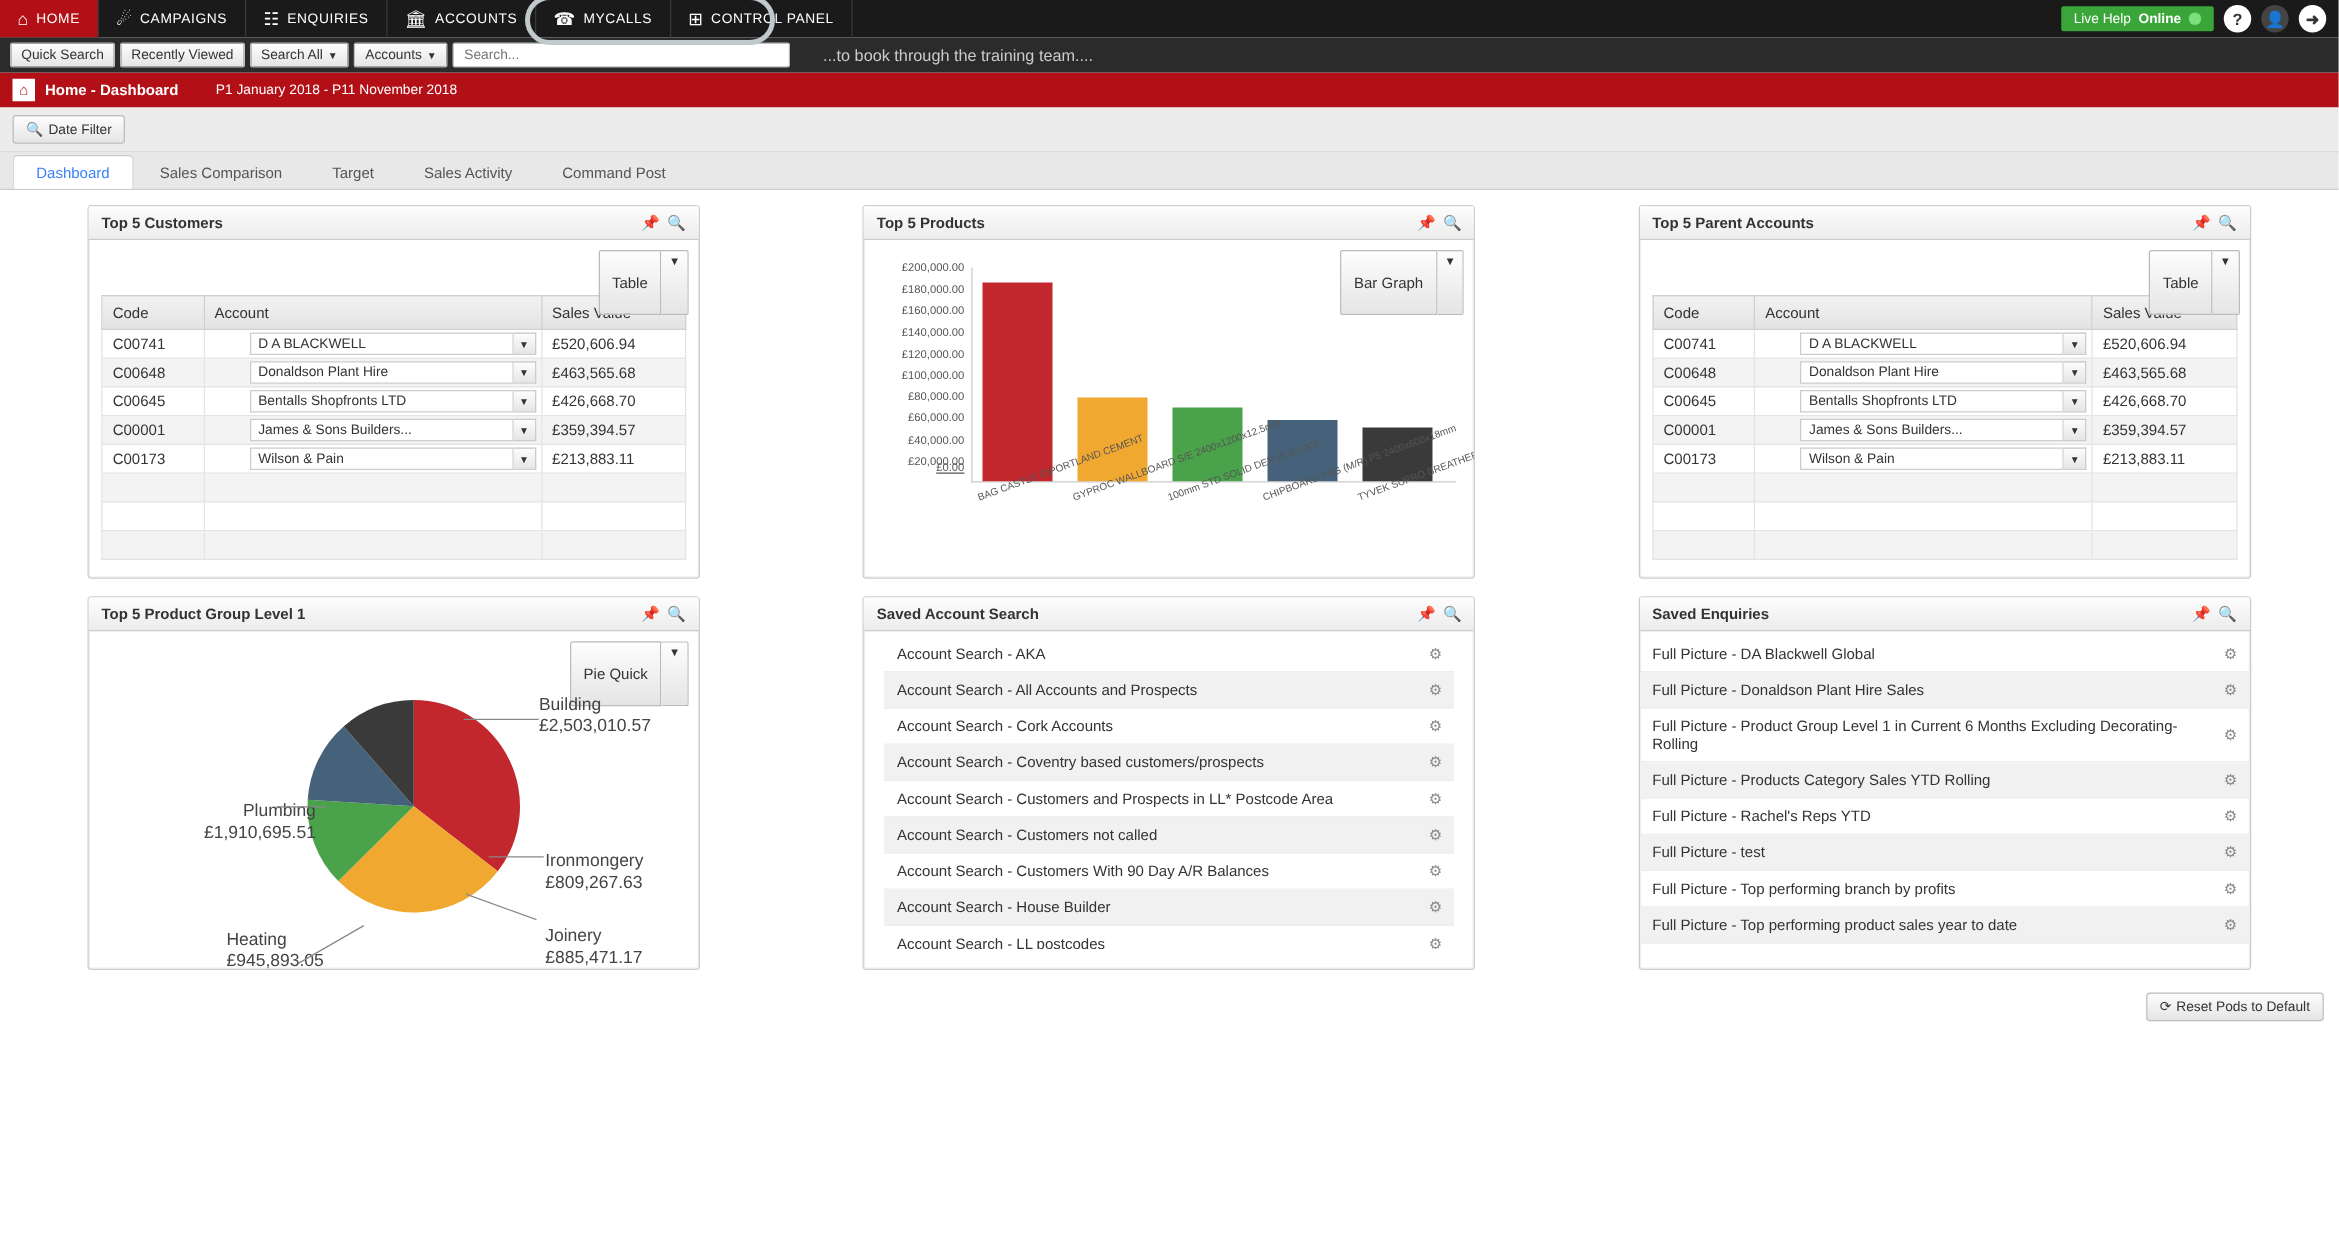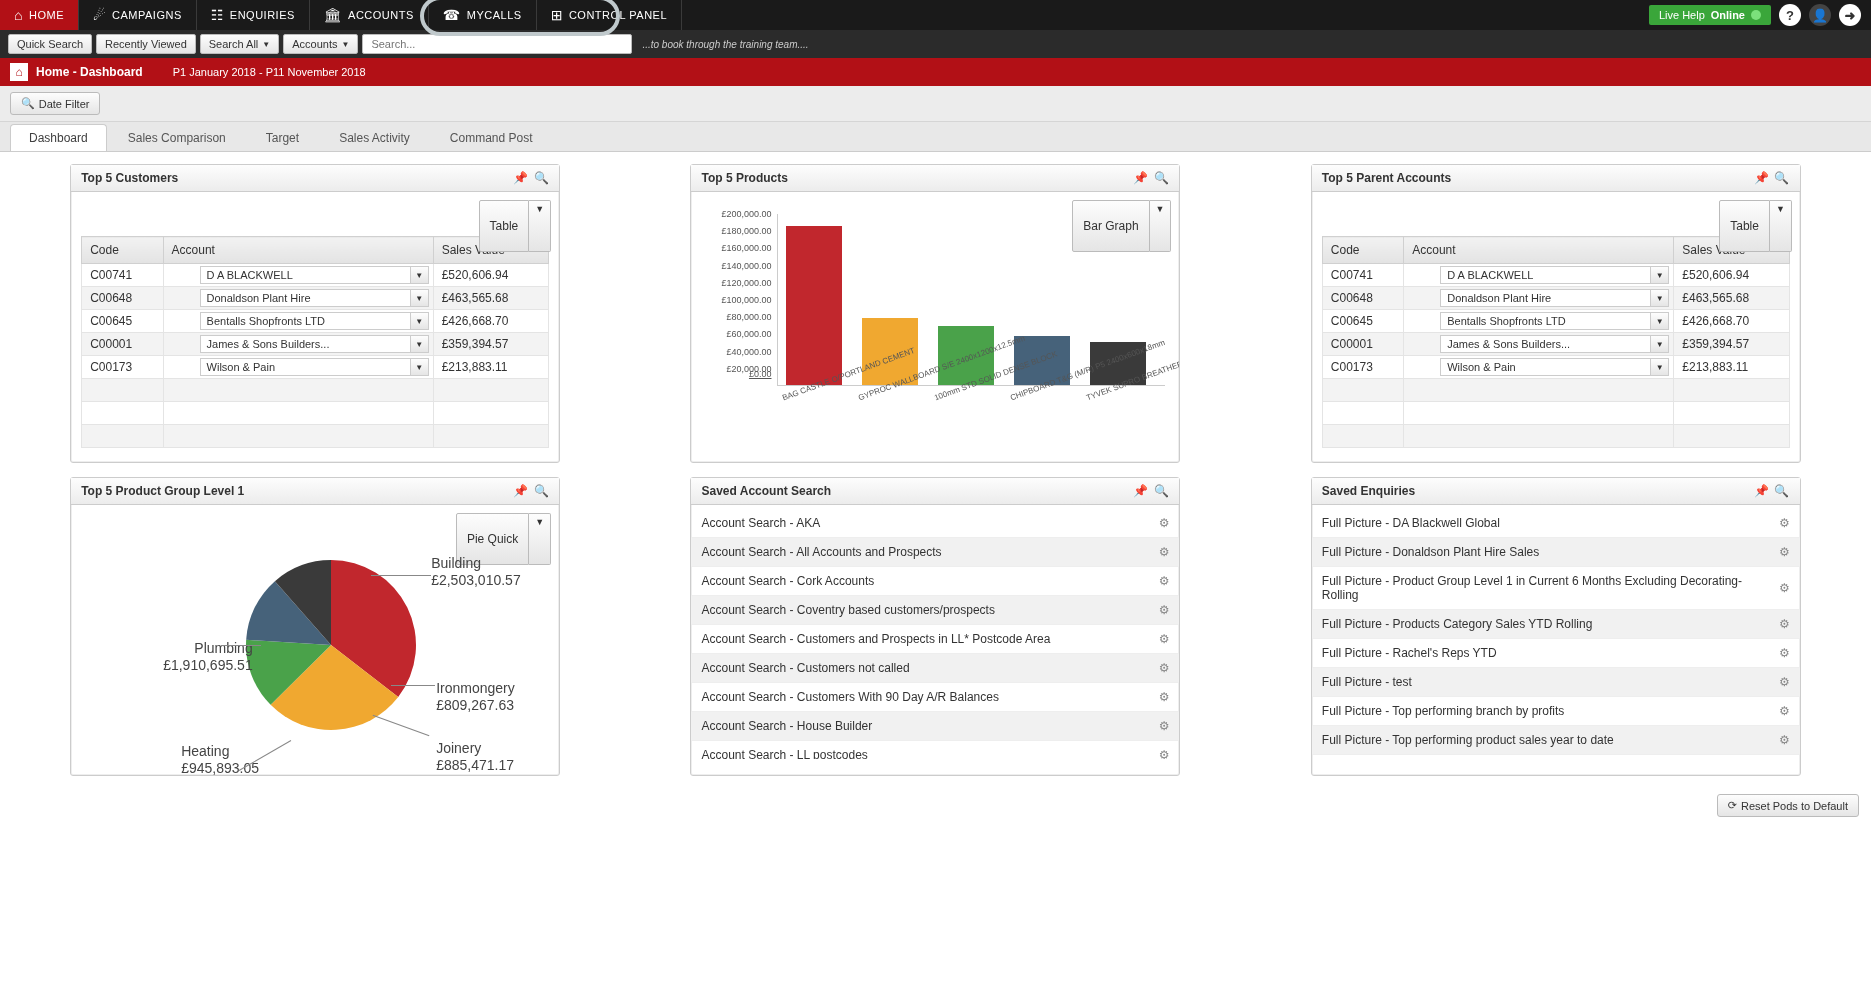--- a/index.html
+++ b/index.html
@@ -18,21 +18,21 @@
 .round-btn.dark { background:#444; color:#fff; }
 
 
 .cp-highlight { position:absolute; left:420px; top:-4px; width:200px; height:40px; border:4px solid #c0c9cc; border-radius:22px; pointer-events:none; z-index:5; }
 
 
 .searchbar { background:#2b2b2b; height:28px; display:flex; align-items:center; padding-left:8px; position:relative; }
 .sbtn { background:linear-gradient(#fdfdfd,#e5e5e5); border:1px solid #bbb; color:#333; font-size:11px; padding:3px 8px; margin-right:4px; border-radius:2px; display:flex; align-items:center; cursor:pointer; }
 .sbtn .caret { margin-left:4px; font-size:8px; }
 .sinput { background:#fff; border:1px solid #bbb; font-size:11px; padding:3px 8px; width:270px; border-radius:2px; }
-.scrolltext { color:#ccc; font-size:10px; margin-left:10px;font-style:italic; }
+.scrolltext { color:#ccc; font-size:13px; margin-left:26px; }
 
 
 .logo-area { position:absolute; right:0; top:0; width:240px; height:58px; background:#fff; display:flex; align-items:center; justify-content:center; }
 .logo-text { display:flex; align-items:center; gap:8px; font-family:Georgia,serif; }
 .logo-text .brand { font-size:28px; color:#b21016; font-weight:normal; }
 .logo-text .tag { font-size:8px; color:#b21016; letter-spacing:2px; }
 .logo-circle { width:34px; height:34px; border-radius:50%; background:radial-gradient(circle at 35% 35%, #d9d9d9, #999); position:relative; }
 .logo-circle::after{content:'';position:absolute;width:12px;height:12px;border-radius:50%;background:#b21016;top:11px;left:11px;}
 
 
@@ -41,21 +41,21 @@
 .redbar .title { font-weight:bold; margin-right:30px; }
 .redbar .period { font-size:11px; }
 
 
 .filterbar { background:#ececec; border-bottom:1px solid #d5d5d5; padding:6px 10px; }
 .filter-btn { background:linear-gradient(#fdfdfd,#e5e5e5); border:1px solid #bbb; padding:4px 10px; border-radius:3px; font-size:11px; display:inline-flex; align-items:center; gap:4px; cursor:pointer; }
 
 
 .tabs { display:flex; background:#e8e8e8; border-bottom:1px solid #ccc; padding-left:10px; gap:2px; padding-top:2px; }
 .tab { padding:6px 18px; font-size:12px; border:1px solid transparent; border-bottom:none; cursor:pointer; color:#555; }
-.tab.active { background:#fff; border-color:#ccc; border-radius:4px 4px 0 0; color:#404040; }
+.tab.active { background:#fff; border-color:#ccc; border-radius:4px 4px 0 0; color:#3b82f6; }
 
 
 .dash { display:grid; grid-template-columns:repeat(3,1fr); gap:14px; padding:12px; background:#fff; justify-items:center;}
 .pod { width:490px; border:1px solid #ccc; border-radius:3px; background:#fff; box-shadow:inset 0 0 0 1px #eee; }
 .pod-head { background:linear-gradient(#fdfdfd,#ececec); border-bottom:1px solid #ccc; padding:6px 10px; display:flex; align-items:center; font-size:12px; font-weight:bold; }
 .pod-head .tools { margin-left:auto; display:flex; gap:6px; color:#888; font-size:12px; }
 .pod-body { padding:10px; height:270px; position:relative; overflow:hidden;}
 .view-sel { position:absolute; top:8px; right:8px; display:flex; }
 .view-sel .vbtn { background:linear-gradient(#fdfdfd,#e5e5e5); border:1px solid #bbb; padding:18px 10px; font-size:12px; border-radius:2px 0 0 2px; cursor:pointer;}
 .view-sel .vcaret { background:linear-gradient(#fdfdfd,#e5e5e5); border:1px solid #bbb; border-left:none; padding:3px 6px; font-size:9px; border-radius:0 2px 2px 0; cursor:pointer;}
@@ -451,21 +451,21 @@
   </div>
 
   <div class="pod">
     <div class="pod-head">
         <span>Saved Account Search</span>
       <div class="tools">
           <span>📌</span>
           <span>🔍</span>
         </div>
     </div>
-    <div class="pod-body" style="padding:4px 2px">
+    <div class="pod-body" style="padding:4px 18px">
       <div class="list-wrap" id="acct-list">
           <div class="list-row">
             <span>Account Search - AKA</span>
             <span class="gear">⚙</span>
           </div>
           <div class="list-row">
             <span>Account Search - All Accounts and Prospects</span>
             <span class="gear">⚙</span>
           </div>
           <div class="list-row">

